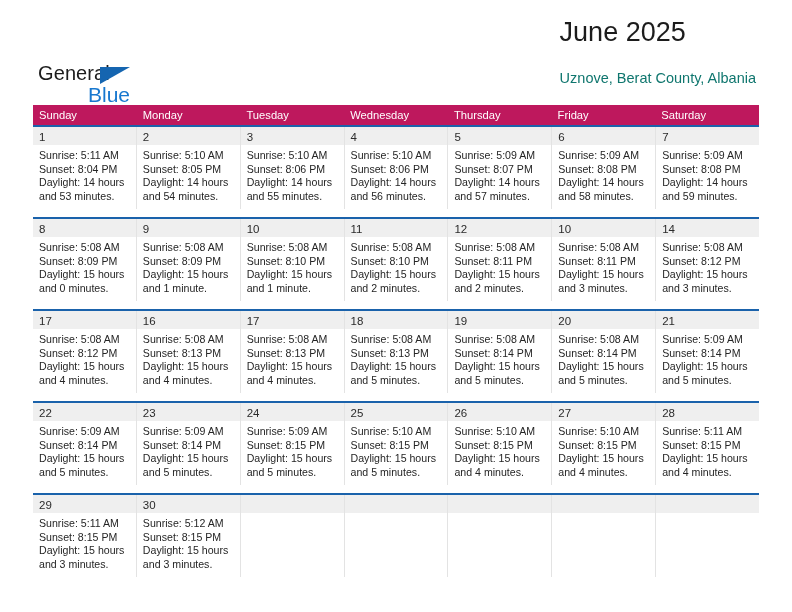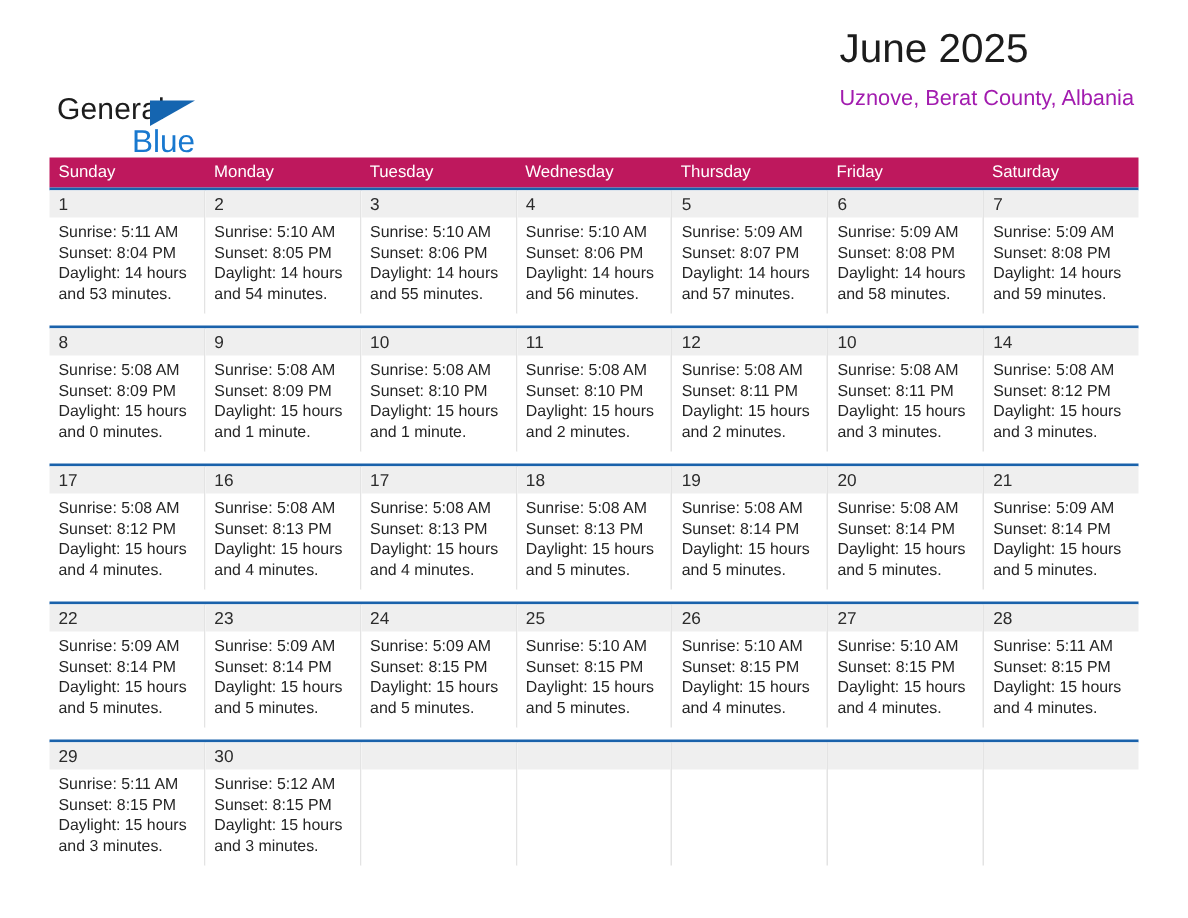--- a/index.html
+++ b/index.html
@@ -68,23 +68,23 @@
     right: 36px;
     top: 16px;
   }
   .cal-title {
     font-size: 27px;
     color: #1c1c1c;
     line-height: 32px;
     white-space: nowrap;
   }
   .cal-sub {
-    margin-top: 9px;
+    margin-top: 21px;
     font-size: 14.5px;
-    color: #a21caf;
+    color: #0f766e;
     line-height: 18px;
     white-space: nowrap;
   }
 
   
   .calendar {
     position: absolute;
     left: 33px;
     top: 105px;
     width: 726px;

